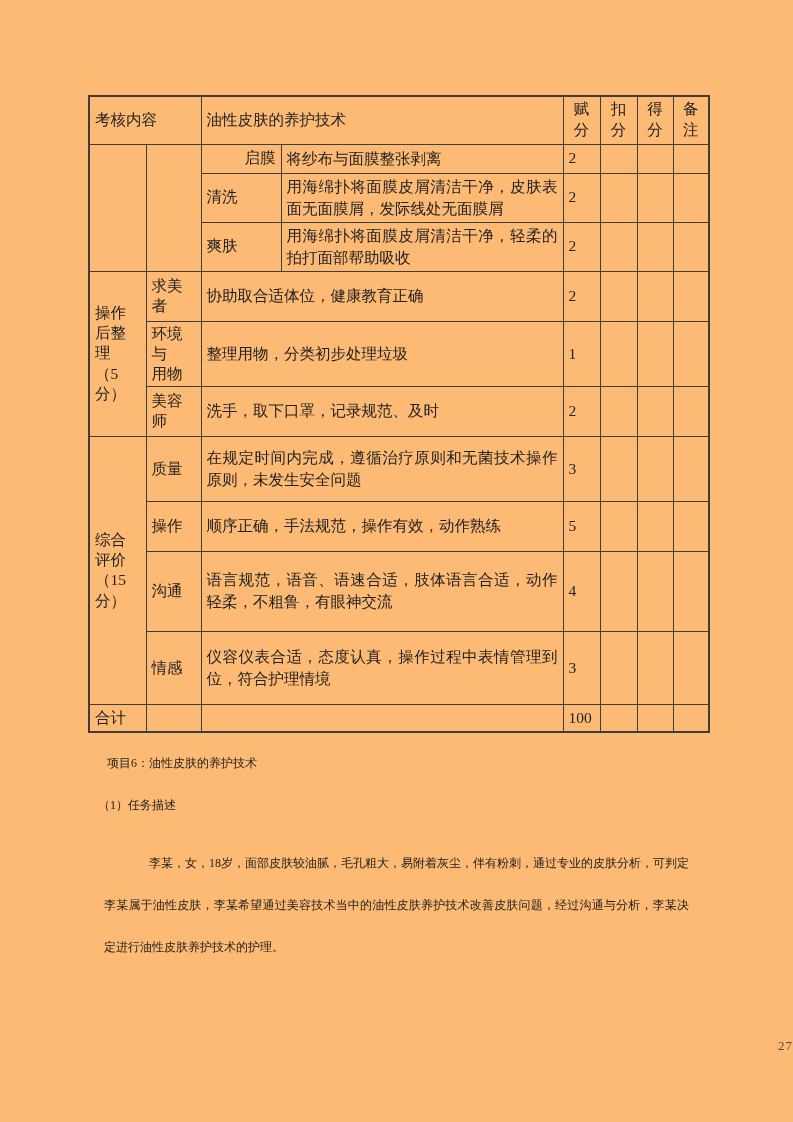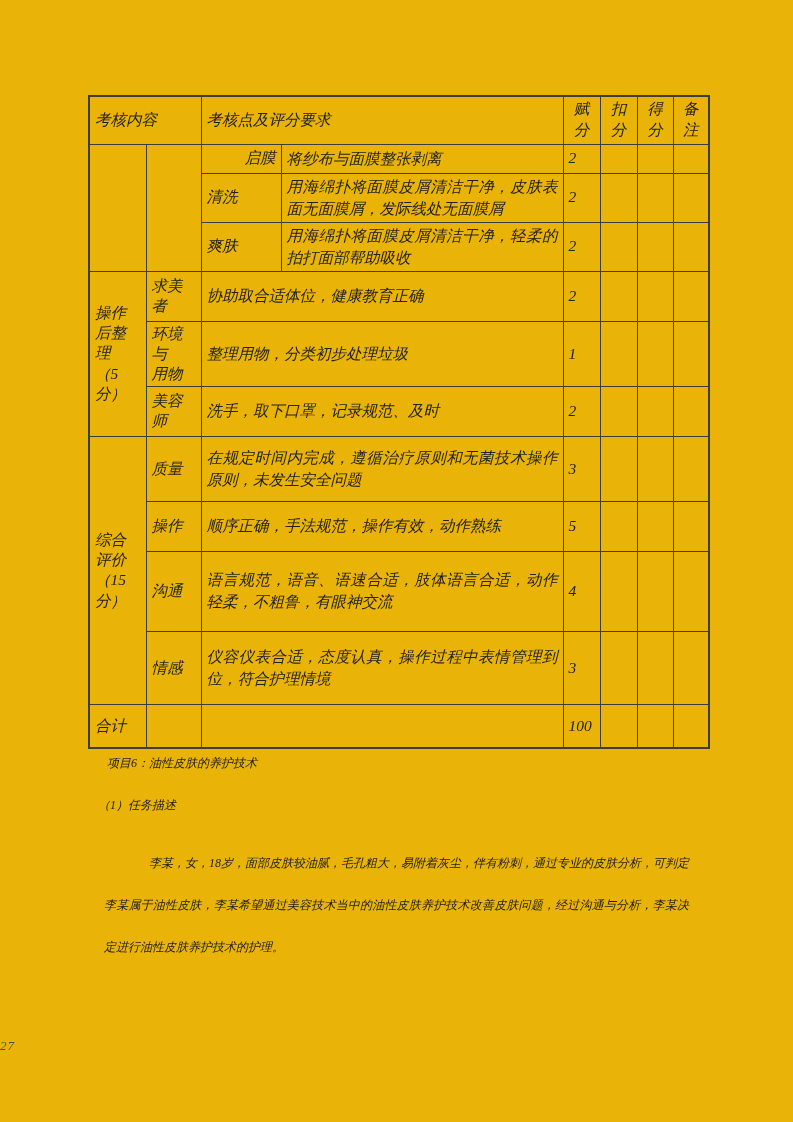--- a/index.html
+++ b/index.html
@@ -4,25 +4,24 @@
 <style>
   html, body {
     margin: 0;
     padding: 0;
     background: #ffffff;
   }
   .page {
     position: relative;
     width: 793px;
     height: 1122px;
-    background: #eab308;
+    background: #fdba74;
     font-family: "Liberation Serif", "DejaVu Serif", serif;
     color: #1f1f1f;
     overflow: hidden;
-    font-style: italic;
   }
 
   
   table.rubric {
     position: absolute;
     left: 88px;
     top: 95px;
     width: 620px;
     border-collapse: collapse;
     table-layout: fixed;
@@ -63,21 +62,21 @@
     margin: 16px;
     text-align: justify;
     text-indent: 45px;
   }
 
   .page-number {
     position: absolute;
     left: 0;
     right: 0;
     top: 1038px;
-    text-align: left;
+    text-align: right;
     font-size: 13px;
     color: #4d4d4d;
     letter-spacing: 1px;
   }
 </style>
 </head>
 <body>
 
 <div class="page">
 
@@ -89,21 +88,21 @@
         <col style="width:282px">
       <col style="width:37px">
         <col style="width:37px">
         <col style="width:36px">
         <col style="width:36px">
     </colgroup>
     <tbody>
 
       <tr style="height:48px">
         <td colspan="2" class="hdr">考核内容</td>
-        <td colspan="2" class="hdr">考核点及评分要求</td>
+        <td colspan="2" class="hdr">油性皮肤的养护技术</td>
         <td class="hdr-narrow">赋
 分</td>
         <td class="hdr-narrow">扣
 分</td>
         <td class="hdr-narrow">得
 分</td>
         <td class="hdr-narrow">备
 注</td>
       </tr>
 
@@ -198,21 +197,21 @@
       </tr>
       <tr style="height:73px">
         <td>情感</td>
         <td colspan="2" class="req">仪容仪表合适，态度认真，操作过程中表情管理到位，符合护理情境</td>
         <td class="score">3</td>
         <td></td>
         <td></td>
         <td></td>
       </tr>
 
-      <tr style="height:44px">
+      <tr style="height:28px">
         <td>合计</td>
         <td></td>
         <td colspan="2"></td>
         <td class="score">100</td>
         <td></td>
         <td></td>
         <td></td>
       </tr>
     </tbody>
   </table>

